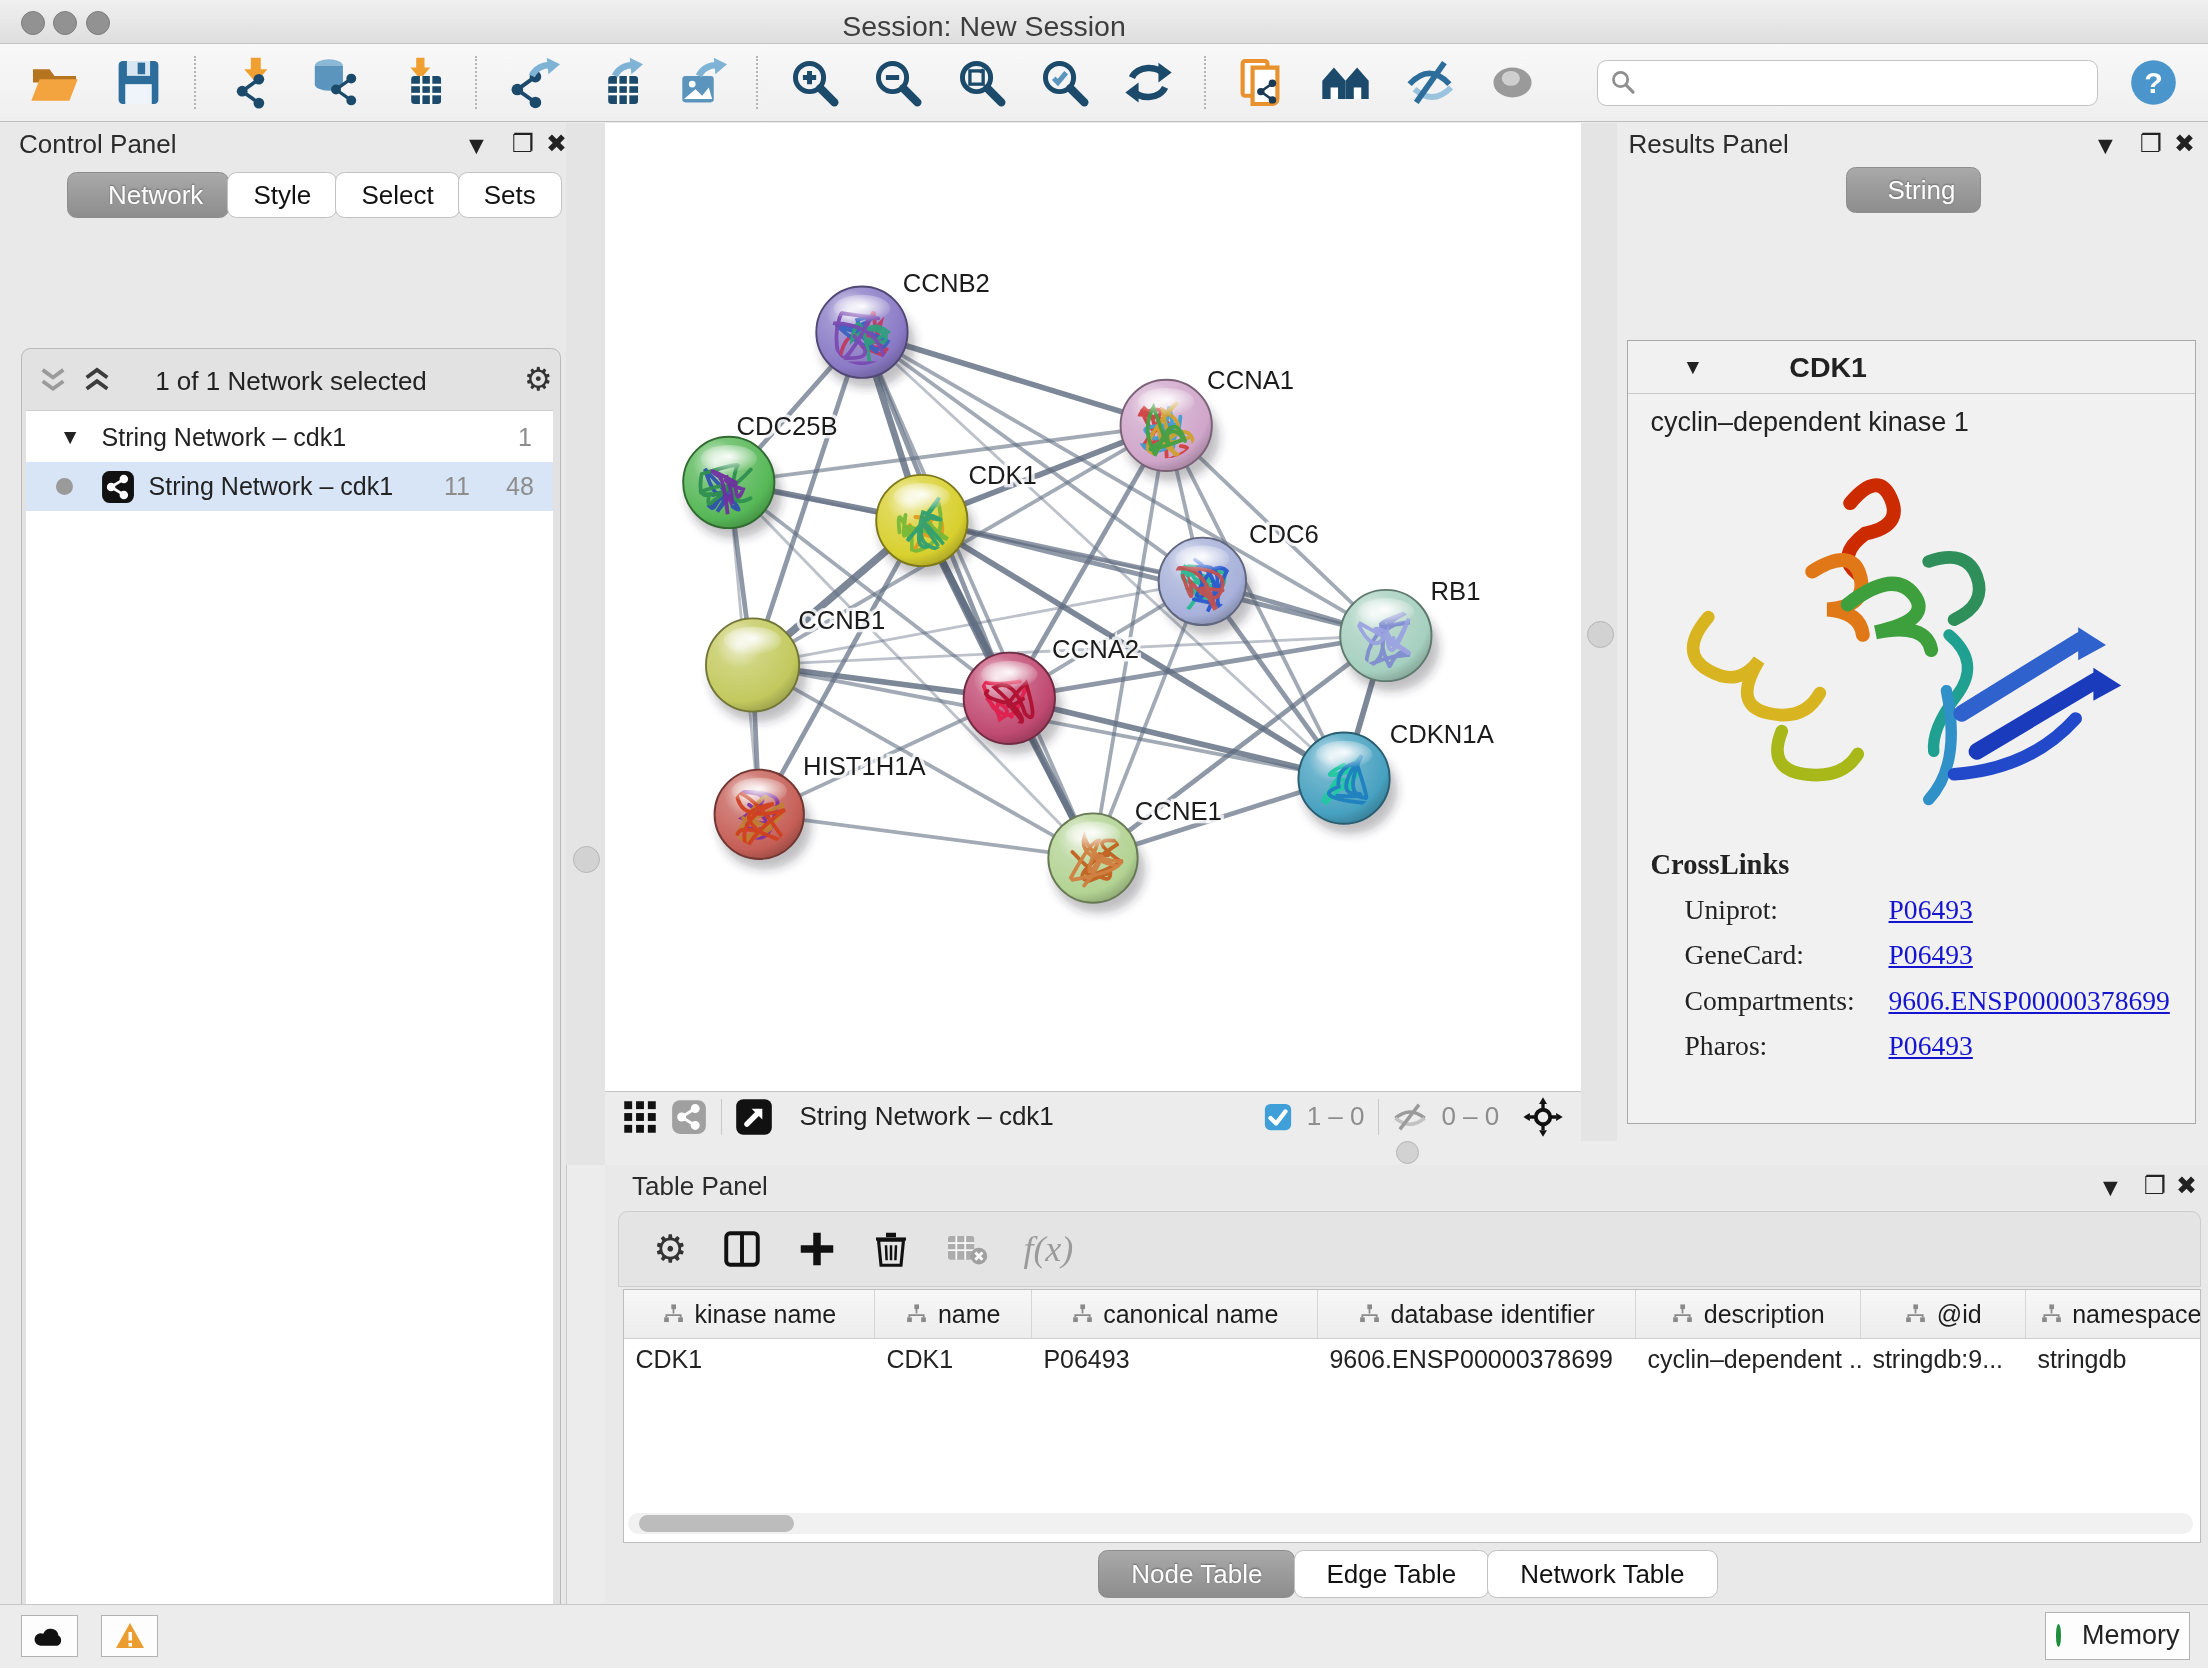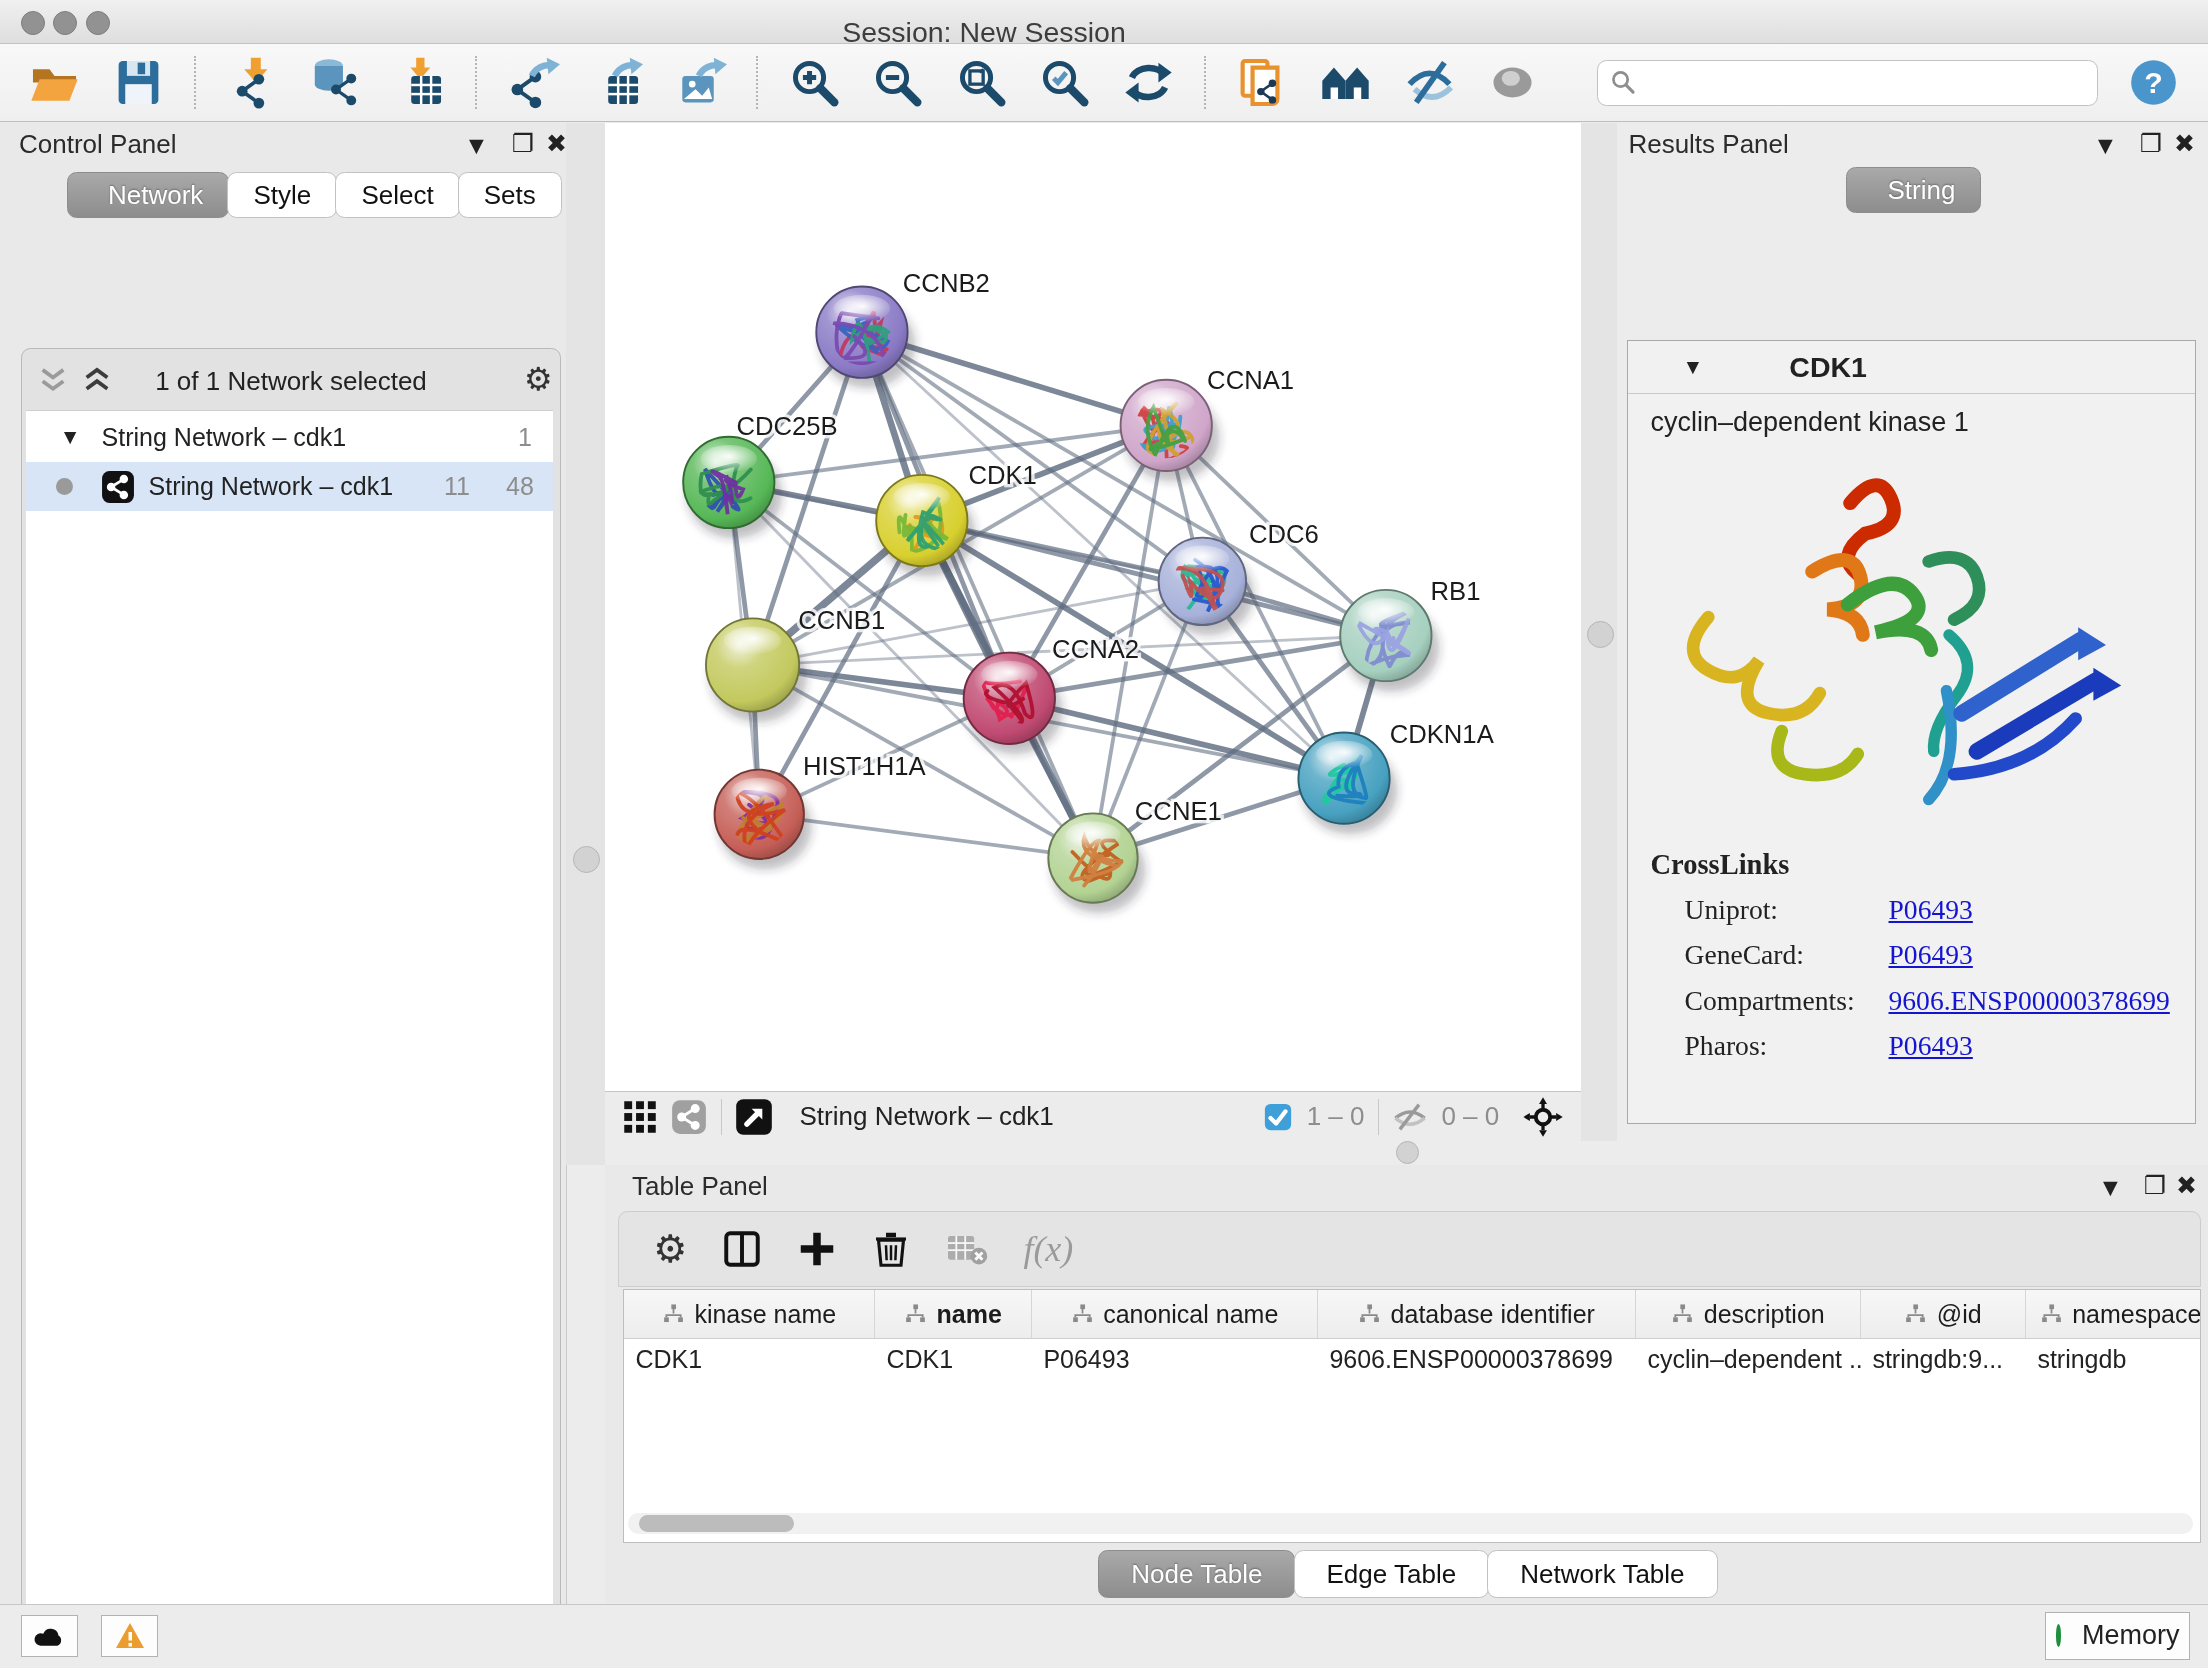--- a/index.html
+++ b/index.html
@@ -3,21 +3,21 @@
 <meta charset="utf-8">
 <style>
   html,body{margin:0;padding:0;background:#d8d8d8;}
   #app{position:relative;width:2208px;height:1668px;background:#ececec;overflow:hidden;
        font-family:"Liberation Sans","DejaVu Sans",sans-serif;font-size:25px;color:#222;}
   .abs{position:absolute;}
   
   .titlebar{left:0;top:0;width:2208px;height:43px;background:linear-gradient(#f0f0f0,#dedede);
             border-bottom:1px solid #c3c3c3;}
   .tdot{top:10.5px;width:22px;height:22px;border-radius:50%;background:#929292;border:1px solid #7e7e7e;}
-  .wtitle{left:0;top:16px;width:1968px;text-align:center;font-size:28.5px;color:#3d3d3d;}
+  .wtitle{left:0;top:10px;width:1968px;text-align:center;font-size:28.5px;color:#3d3d3d;}
   
   .toolbar{left:0;top:44px;width:2208px;height:78px;background:linear-gradient(#f8f8f8,#efefef);
            border-bottom:1.9px solid #bdbdbd;display:flex;align-items:center;padding:0 27px;box-sizing:border-box;gap:28.5px;}
   .tool{width:55px;height:55px;display:flex;align-items:center;justify-content:center;flex:0 0 auto;}
   .tsep{width:0;height:53px;border-left:2.9px dotted #b5b5b5;flex:0 0 auto;}
   .searchbox{margin-left:auto;width:476px;height:44px;background:#fff;border:1.9px solid #c2c2c2;border-radius:9.5px;
              display:flex;align-items:center;padding:0 11.4px;gap:9.5px;}
   .searchbox input{border:none;outline:none;font-size:25px;width:100%;background:transparent;}
   
   .ptitle{font-size:26px;color:#2b2b2b;}
@@ -764,21 +764,21 @@
             <span class="icon">
               <svg width="23" height="23" viewBox="0 0 64 64">
                 <rect x="26" y="4" width="13" height="13" fill="#8a8a8a"></rect>
                 <rect x="6" y="40" width="13" height="13" fill="#8a8a8a"></rect>
                 <rect x="45" y="40" width="13" height="13" fill="#8a8a8a"></rect>
                 <path d="M32 17 v12 M12 40 v-6 h40 v6" stroke="#8a8a8a" stroke-width="5" fill="none"></path>
               </svg>
             </span>
             <span>kinase name</span>
           </div>
-          <div class="th" style="width: 157px; font-weight: bold;">
+          <div class="th" style="width: 157px;">
             <span class="icon">
               <svg width="23" height="23" viewBox="0 0 64 64">
                 <rect x="26" y="4" width="13" height="13" fill="#8a8a8a"></rect>
                 <rect x="6" y="40" width="13" height="13" fill="#8a8a8a"></rect>
                 <rect x="45" y="40" width="13" height="13" fill="#8a8a8a"></rect>
                 <path d="M32 17 v12 M12 40 v-6 h40 v6" stroke="#8a8a8a" stroke-width="5" fill="none"></path>
               </svg>
             </span>
             <span>name</span>
           </div>

